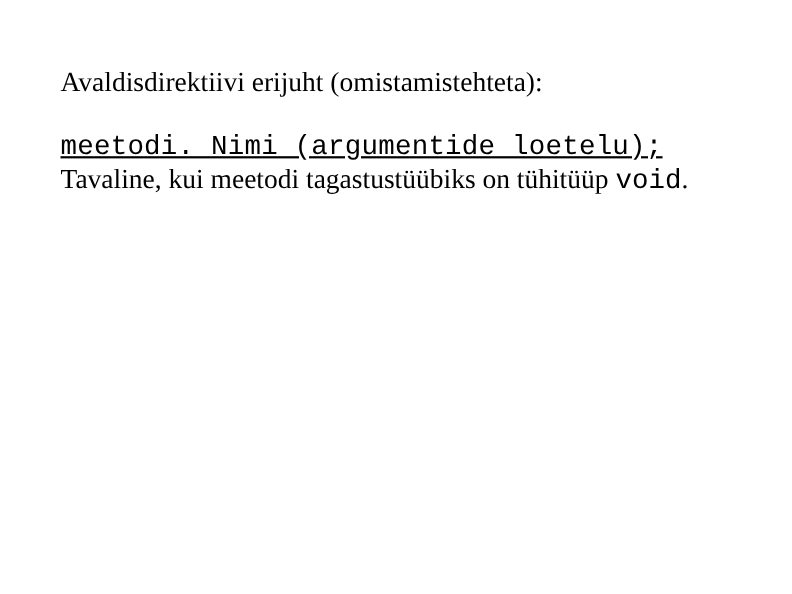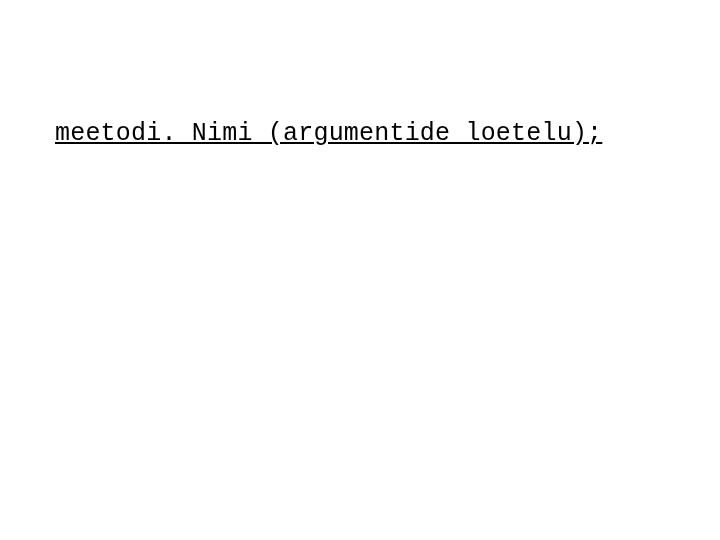--- a/index.html
+++ b/index.html
@@ -43,21 +43,24 @@
     color: #99cc00;
     letter-spacing: 0.3px;
   }
 </style>
 </head>
 <body>
 
 <div class="slide">
 
   <div class="title">
-    <br>
+    <span>Avaldisdirektiivi erijuht (omistamistehteta):</span><br>
   </div>
 
   <div class="syntax">meetodi. Nimi (argumentide loetelu);</div>
 
+  <div class="body-line">
+    <span>Tavaline, kui meetodi tagastustüübiks on tühitüüp </span><span class="mono">void</span><span>.</span>
+  </div>
 
 
 
 </div>
 
 </body></html>

